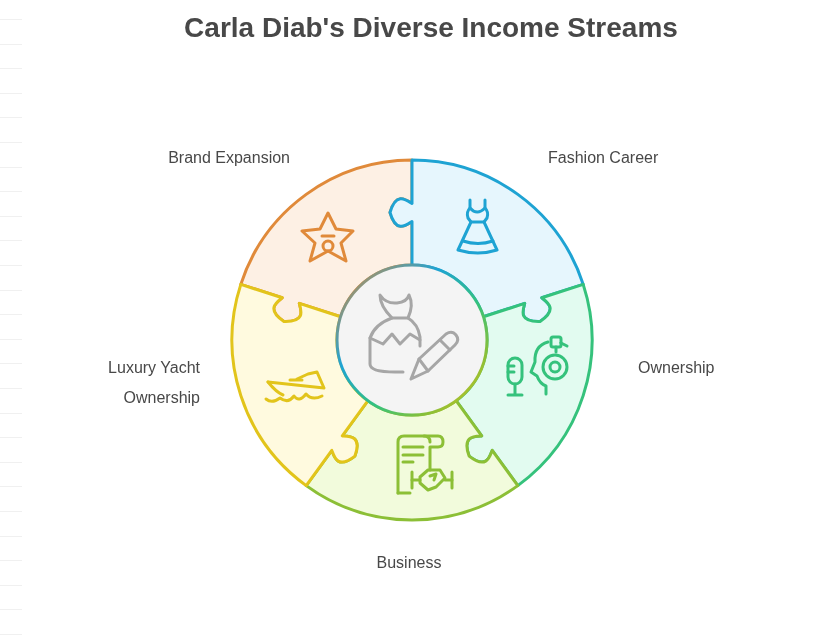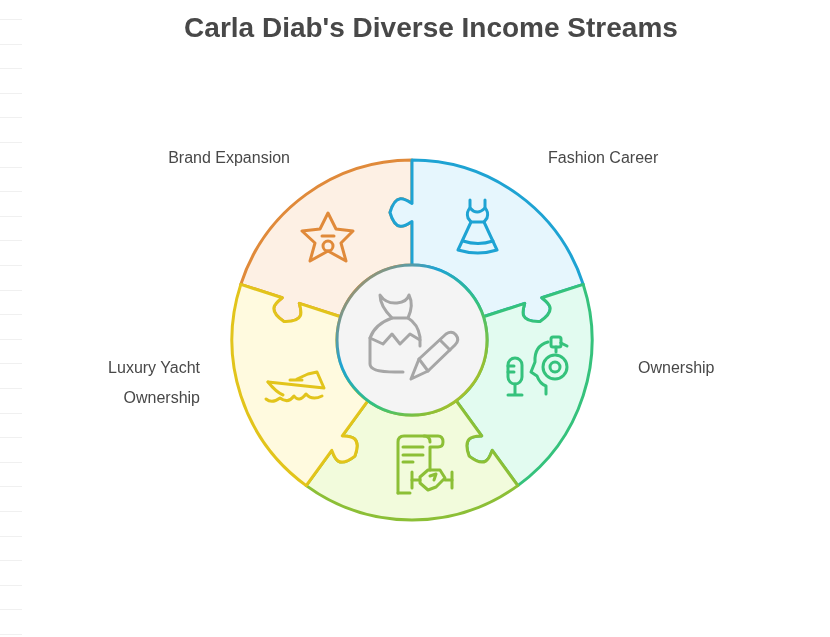--- a/index.html
+++ b/index.html
@@ -138,17 +138,18 @@
 <div class="label left" style="left:60px; top:143px; width:230px;">
   <span>Brand Expansion</span>
 </div>
 <div class="label right" style="left:536px; top:143px; width:230px;">
   <span>Fashion Career</span>
 </div>
 <div class="label right" style="left:626px; top:353px; width:200px;">
   <div>Ownership</div>
 </div>
 <div class="label center" style="left:309px; top:548px; width:200px;">
+  <div>Business</div>
 </div>
 <div class="label left" style="left:0px; top:353px; width:200px;">
   <div>Luxury Yacht</div>
   <div>Ownership</div>
 </div>
 
 </body></html>

